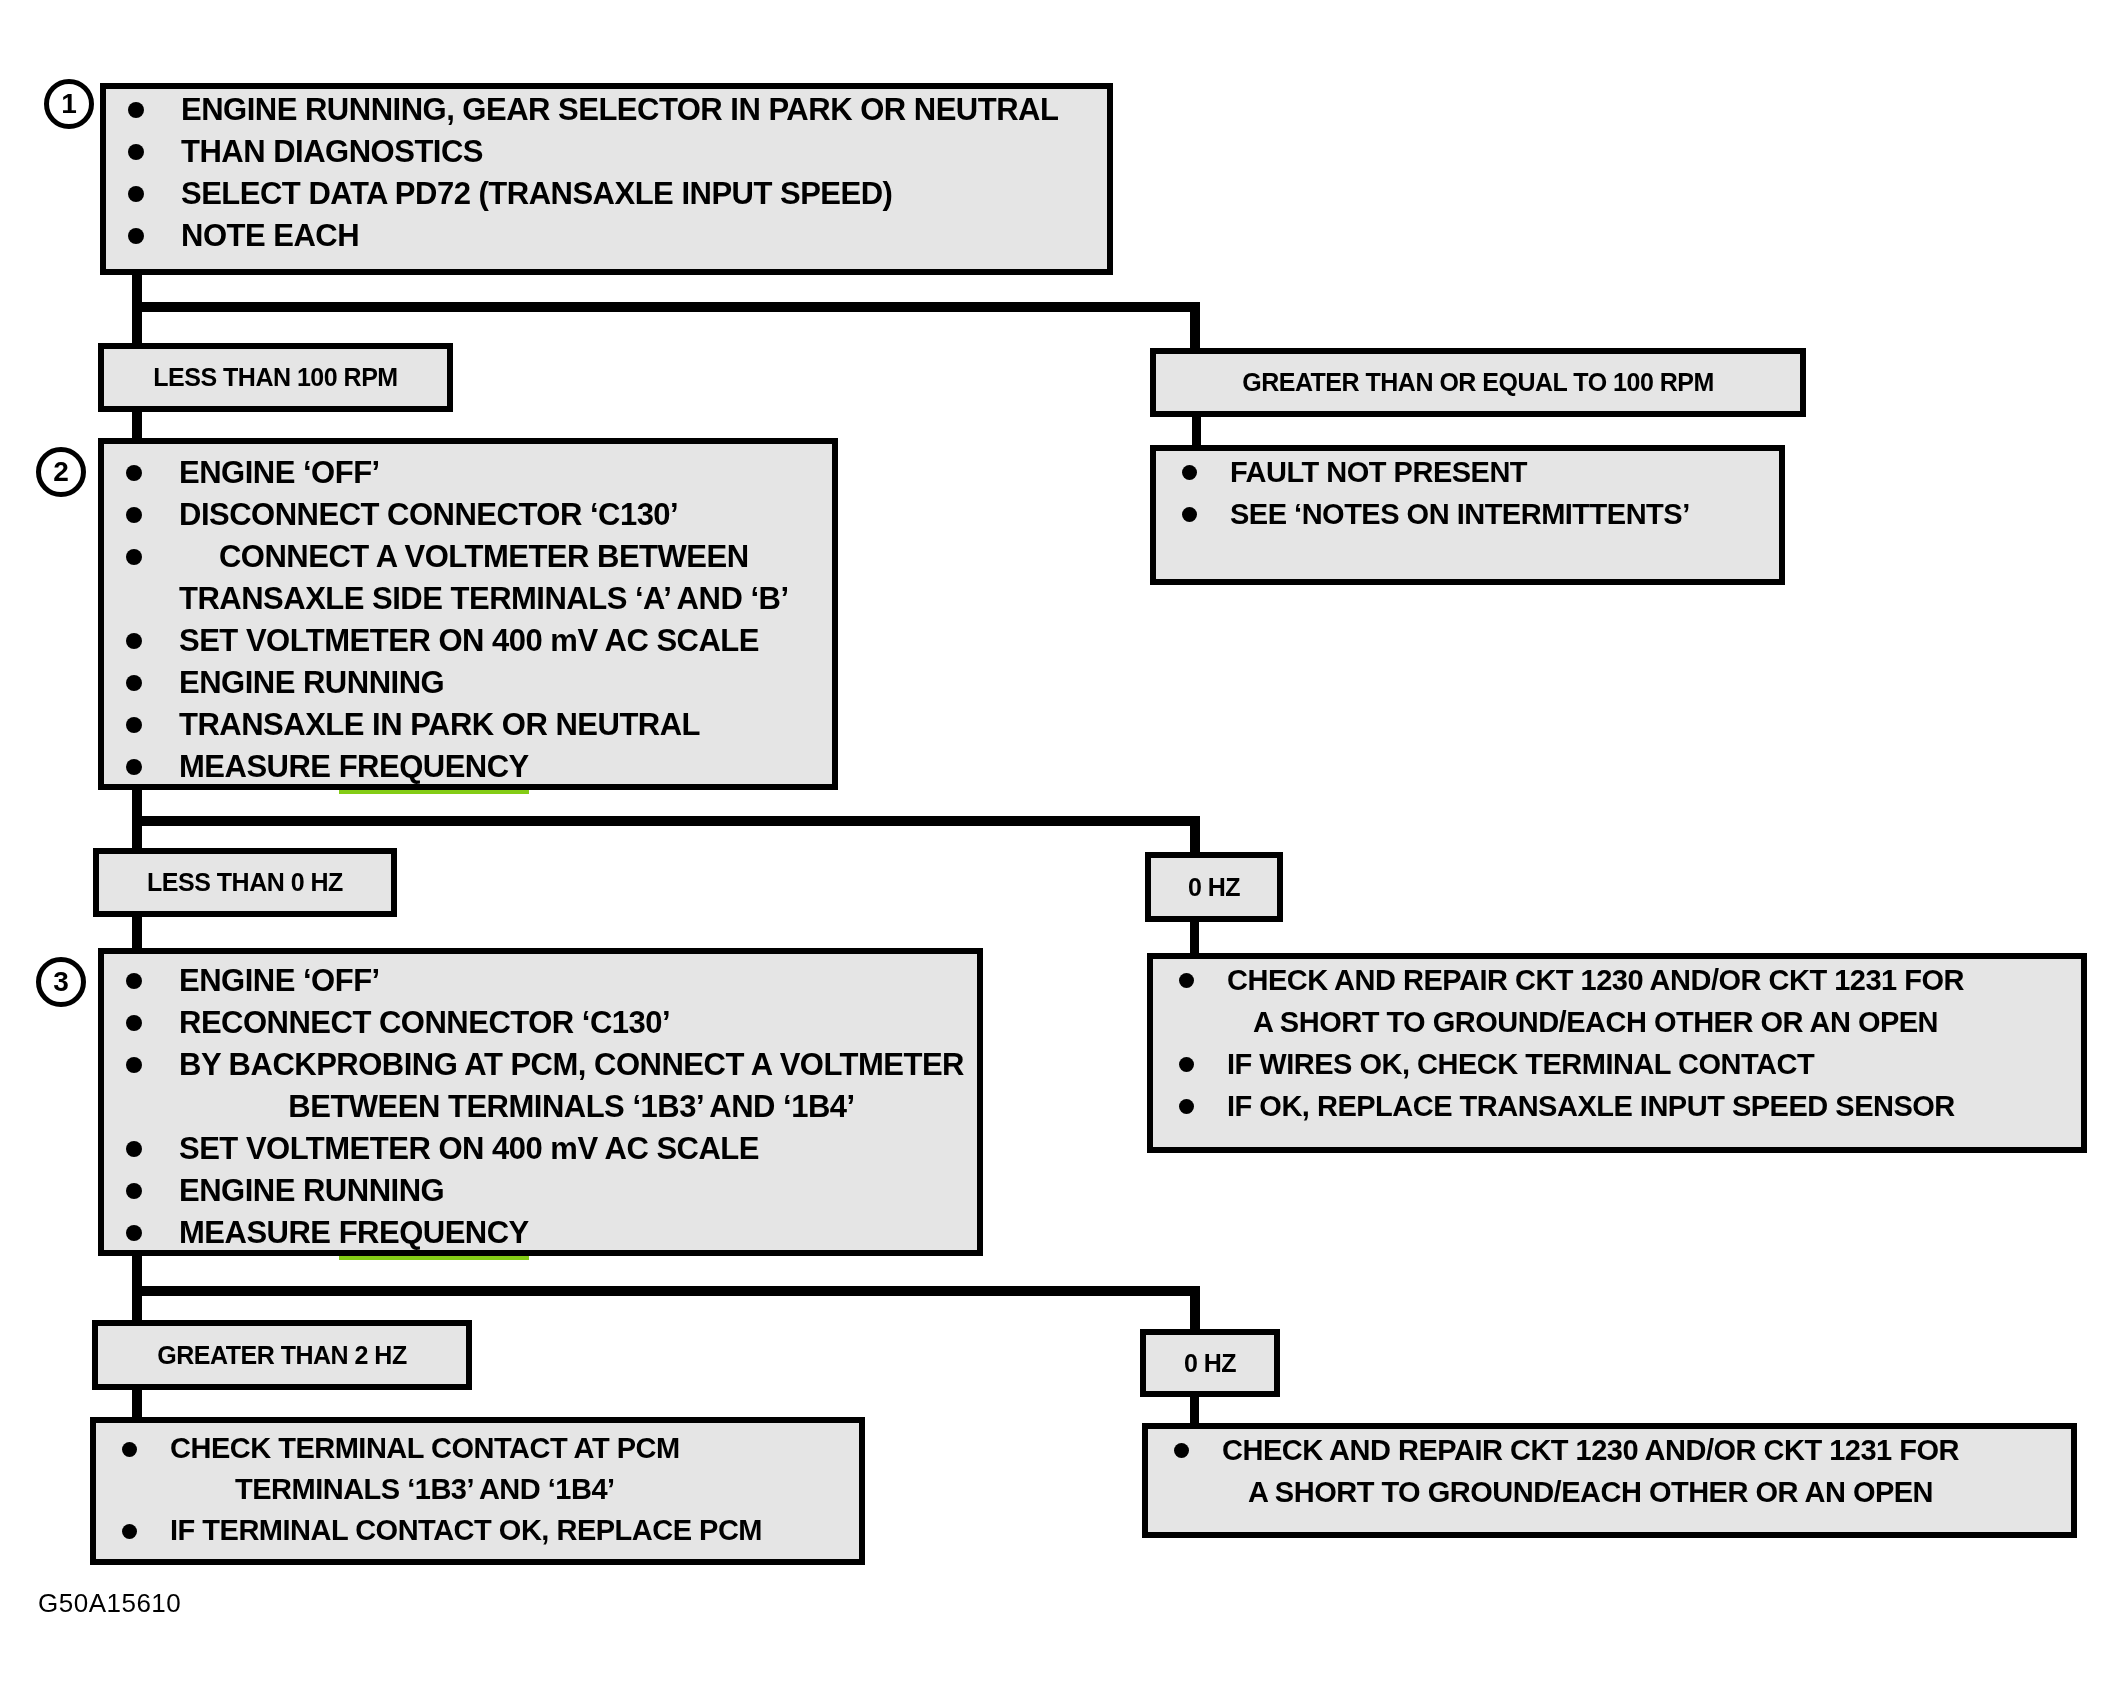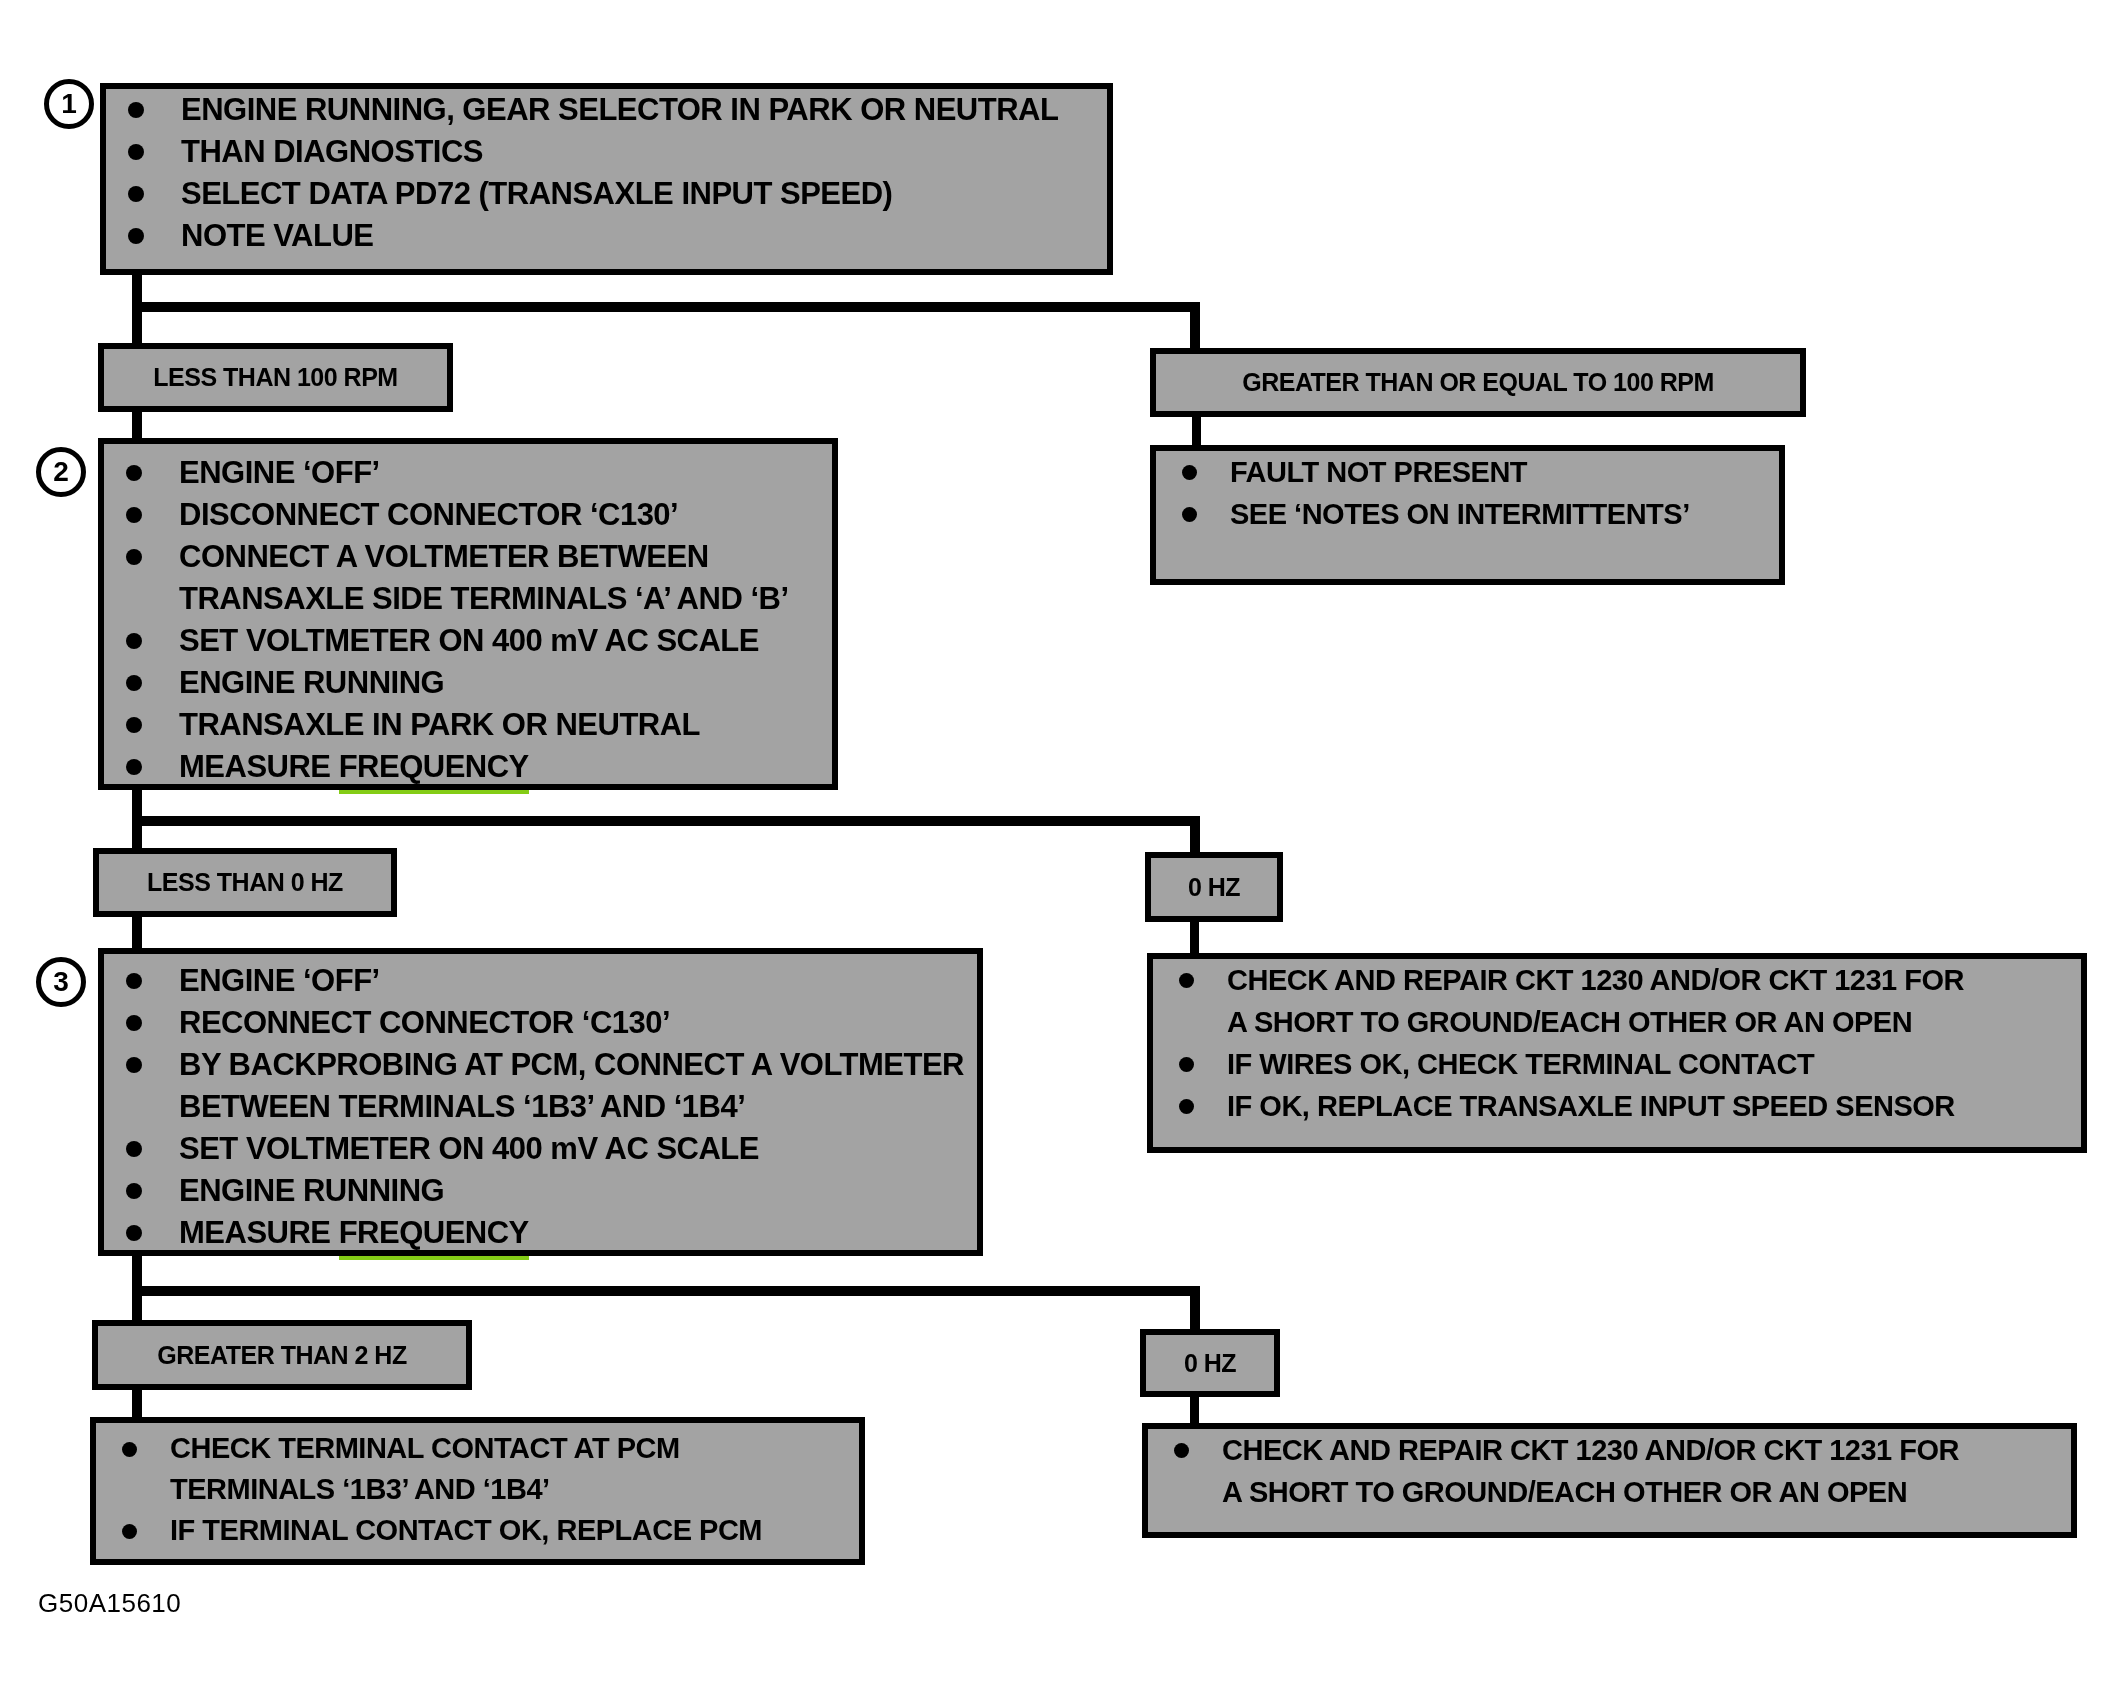--- a/index.html
+++ b/index.html
@@ -13,22 +13,23 @@
     height: 1683px;
     background: #ffffff;
     font-family: "Liberation Sans", "DejaVu Sans", sans-serif;
     color: #000000;
   }
 
   
   .box {
     position: absolute;
     box-sizing: border-box;
-    background: #a3a3a3;
+    background: #e5e5e5;
     border: 6px solid #000000;
+    text-align: center;
   }
   .label-box {
     display: flex;
     align-items: center;
     justify-content: center;
     font-weight: bold;
     font-size: 25px;
     letter-spacing: -0.5px;
     white-space: nowrap;
   }
@@ -153,21 +154,21 @@
       <li>
           <span class="dot"></span>
           <span class="text">THAN DIAGNOSTICS</span>
         </li>
       <li>
           <span class="dot"></span>
           <span class="text">SELECT DATA PD72 (TRANSAXLE INPUT SPEED)</span>
         </li>
       <li>
           <span class="dot"></span>
-          <span class="text">NOTE VALUE</span>
+          <span class="text">NOTE EACH</span>
         </li>
     </ul>
   </div>
 
   <div class="box label-box" style="left:98px; top:343px; width:355px; height:69px;">
     <span>LESS THAN 100 RPM</span>
   </div>
   <div class="box label-box" style="left:1150px; top:348px; width:656px; height:69px;">
     <span>GREATER THAN OR EQUAL TO 100 RPM</span>
   </div>

